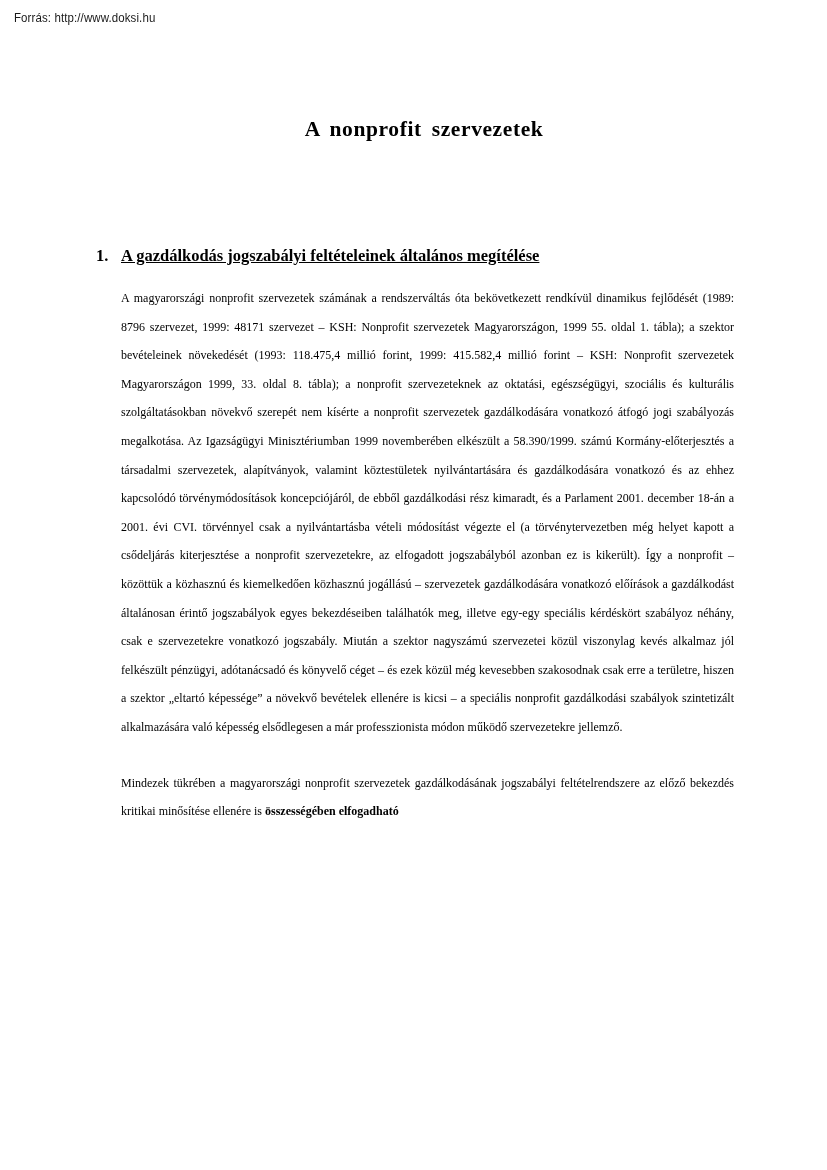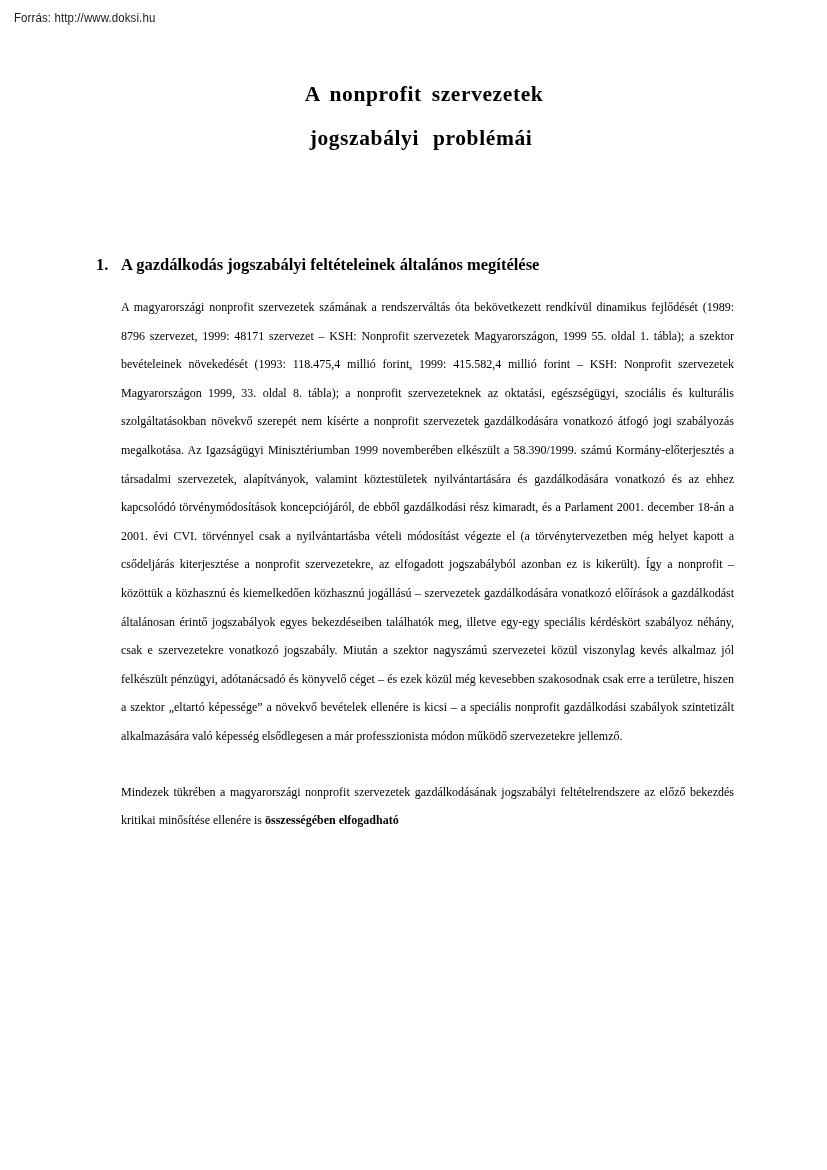--- a/index.html
+++ b/index.html
@@ -40,21 +40,21 @@
   .content {
     position: absolute;
     left: 96px;
     top: 0;
     width: 638px;
   }
 
   
   .doc-title {
     margin: 0;
-    padding-top: 72px;
+    padding-top: 107px;
     text-align: center;
     font-weight: bold;
     font-size: 21.5px;
     line-height: 44px;
     letter-spacing: 0.6px;
     word-spacing: 4px;
   }
   .doc-title .title-line {
     display: block;
     white-space: nowrap;
@@ -72,20 +72,21 @@
     font-weight: bold;
     font-size: 16.5px;
     line-height: 21px;
   }
   .section-heading .sh-number {
     width: 25px;
     flex: 0 0 25px;
   }
   .section-heading .sh-text {
     flex: 1 1 auto;
+    text-decoration: underline;
   }
 
   
   .body-block {
     padding-left: 25px;
     padding-top: 18px;
   }
   p.body-par {
     margin: 0 0 0 0;
     text-align: justify;
@@ -105,21 +106,20 @@
 <body>
 
 <div class="page">
 
   <div class="source-watermark">Forrás: http://www.doksi.hu</div>
 
   <div class="content">
 
     <h1 class="doc-title">
       <span class="title-line title-line-1">A  nonprofit  szervezetek</span>
-      <span class="title-line title-line-3">jogszabályi  problémái</span>
     </h1>
 
     <h2 class="section-heading">
       <span class="sh-number">1.</span>
       <span class="sh-text">A gazdálkodás jogszabályi feltételeinek általános megítélése</span>
     </h2>
 
     <div class="body-block">
 
       <p class="body-par">A magyarországi nonprofit szervezetek számának a rendszerváltás óta bekövetkezett rendkívül dinamikus fejlődését (1989: 8796 szervezet, 1999: 48171 szervezet – KSH: Nonprofit szervezetek Magyarországon, 1999 55. oldal 1. tábla); a szektor bevételeinek növekedését (1993: 118.475,4 millió forint, 1999: 415.582,4 millió forint – KSH: Nonprofit szervezetek Magyarországon 1999, 33. oldal 8. tábla); a nonprofit szervezeteknek az oktatási, egészségügyi, szociális és kulturális szolgáltatásokban növekvő szerepét nem kísérte a nonprofit szervezetek gazdálkodására vonatkozó átfogó jogi szabályozás megalkotása. Az Igazságügyi Minisztériumban 1999 novemberében elkészült a 58.390/1999. számú Kormány-előterjesztés a társadalmi szervezetek, alapítványok, valamint köztestületek nyilvántartására és gazdálkodására vonatkozó és az ehhez kapcsolódó törvénymódosítások koncepciójáról, de ebből gazdálkodási rész kimaradt, és a Parlament 2001. december 18-án a 2001. évi CVI. törvénnyel csak a nyilvántartásba vételi módosítást végezte el (a törvénytervezetben még helyet kapott a csődeljárás kiterjesztése a nonprofit szervezetekre, az elfogadott jogszabályból azonban ez is kikerült). Így a nonprofit – közöttük a közhasznú és kiemelkedően közhasznú jogállású – szervezetek gazdálkodására vonatkozó előírások a gazdálkodást általánosan érintő jogszabályok egyes bekezdéseiben találhatók meg, illetve egy-egy speciális kérdéskört szabályoz néhány, csak e szervezetekre vonatkozó jogszabály. Miután a szektor nagyszámú szervezetei közül viszonylag kevés alkalmaz jól felkészült pénzügyi, adótanácsadó és könyvelő céget – és ezek közül még kevesebben szakosodnak csak erre a területre, hiszen a szektor „eltartó képessége” a növekvő bevételek ellenére is kicsi – a speciális nonprofit gazdálkodási szabályok szintetizált alkalmazására való képesség elsődlegesen a már professzionista módon működő szervezetekre jellemző.</p>

